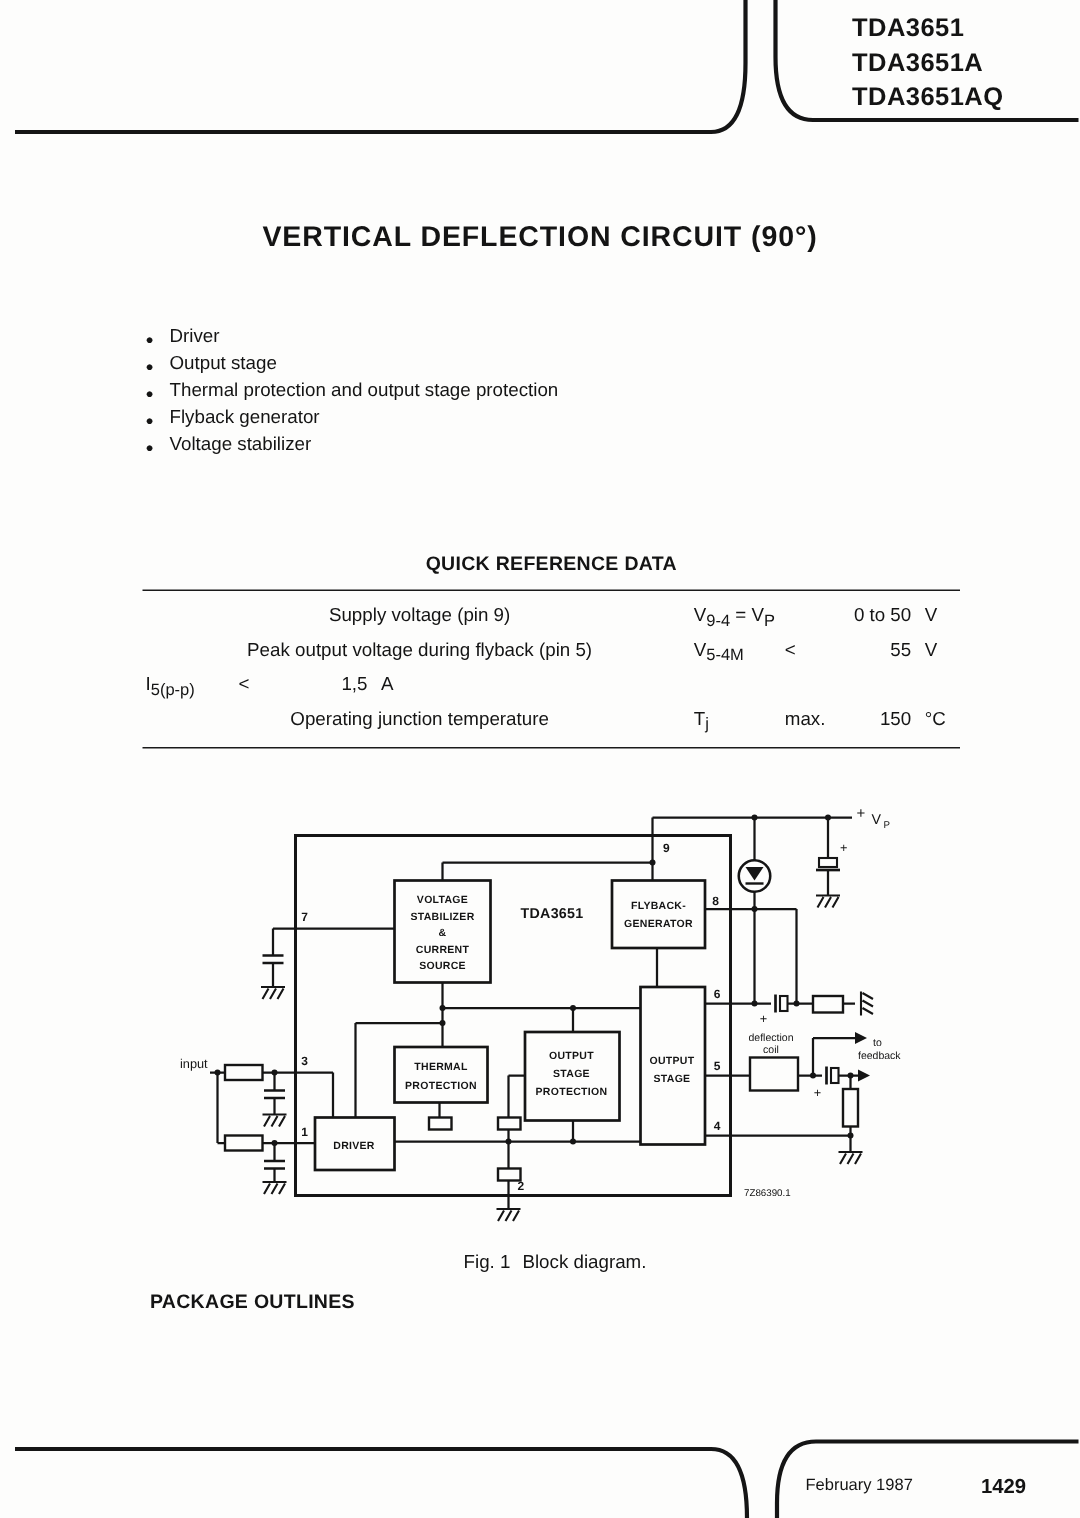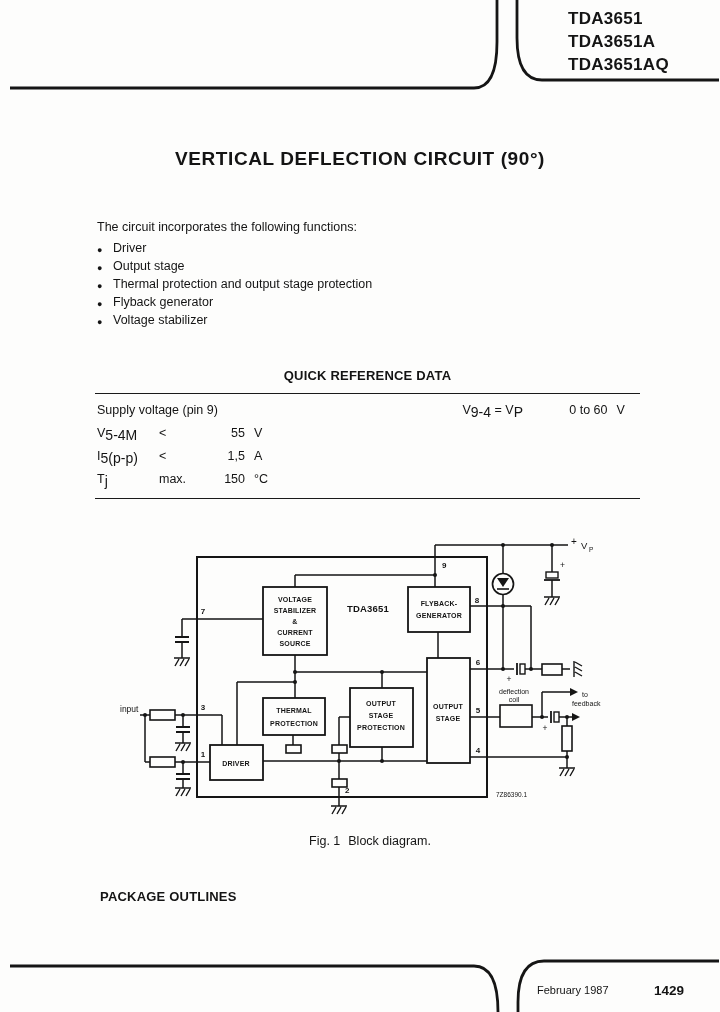--- a/index.html
+++ b/index.html
@@ -17,33 +17,33 @@
   .intro{top:212px;left:97px;width:520px;font-size:12.5px;line-height:17px;}
   .intro .p2{margin-top:7px;}
   .bullets{margin-top:4px;}
   .bullet-row{display:flex;line-height:16px;}
   .bullet-row .mark{width:16px;font-size:9px;padding-top:2px;}
   
   .qrd{top:368px;left:95px;width:545px;font-size:12.5px;}
   .qrd-heading,.pkg-heading{font-size:13px;font-weight:bold;letter-spacing:.2px;text-align:center;}
   .qrd-table{margin-top:10px;border-top:1.5px solid #1a1a1a;border-bottom:1.5px solid #1a1a1a;padding:5px 0 7px 2px;}
   .qrd-row{display:flex;height:23px;align-items:baseline;line-height:23px;}
-  .qrd-label{width:373px;}
+  .qrd-label{width:373px;text-align:center;}
   .qrd-sym{width:62px;}
   .qrd-cond{width:34px;}
   .qrd-val{width:52px;text-align:right;}
   .qrd-unit{width:24px;padding-left:9px;}
-  sub{font-size:14px;vertical-align:-3px;letter-spacing:0;}
+  sub{font-size:11px;vertical-align:-3px;letter-spacing:0;}
   
   .diagram{top:528px;left:100px;}
   svg text{font-family:"Liberation Sans",sans-serif;fill:#141414;}
   .caption{top:834px;left:100px;width:540px;text-align:center;font-size:12.5px;}
   .caption .ctext{margin-left:8px;}
   
-  .pkg{top:889px;left:100px;font-size:12.5px;}
+  .pkg{top:860px;left:100px;font-size:12.5px;}
   .pkg-items{margin-top:9px;line-height:16px;}
   
   .footer-date{top:984px;left:537px;font-size:11px;}
   .footer-page{top:983px;left:654px;font-size:13.5px;font-weight:bold;}
   .frame{top:0;left:0;pointer-events:none;}
   b{font-weight:bold;}
 </style>
 </head>
 <body>
 
@@ -58,21 +58,20 @@
 
 <div class="abs partnums">
   <div>TDA3651</div>
   <div>TDA3651A</div>
   <div>TDA3651AQ</div>
 </div>
 
 <div class="abs title">VERTICAL DEFLECTION CIRCUIT (90°)</div>
 
 <div class="abs intro">
-  <div class="p2">The circuit incorporates the following functions:</div>
   <div class="bullets">
     <div class="bullet-row">
         <span class="mark">●</span>
         <span>Driver</span>
       </div>
     <div class="bullet-row">
         <span class="mark">●</span>
         <span>Output stage</span>
       </div>
     <div class="bullet-row">
@@ -90,36 +89,38 @@
   </div>
 </div>
 
 <div class="abs qrd">
   <div class="qrd-heading">QUICK REFERENCE DATA</div>
   <div class="qrd-table">
     <div class="qrd-row">
       <span class="qrd-label">Supply voltage (pin 9)</span>
       <span class="qrd-sym"><span>V</span><sub>9-4</sub><span> = V</span><sub>P</sub></span>
       <span class="qrd-cond"></span>
-      <span class="qrd-val">0 to 60</span>
+      <span class="qrd-val">0 to 50</span>
       <span class="qrd-unit">V</span>
     </div>
     <div class="qrd-row">
+      <span class="qrd-label">Peak output voltage during flyback (pin 5)</span>
       <span class="qrd-sym"><span>V</span><sub>5-4M</sub></span>
       <span class="qrd-cond">&lt;</span>
       <span class="qrd-val">55</span>
       <span class="qrd-unit">V</span>
     </div>
     <div class="qrd-row">
       <span class="qrd-sym"><span>I</span><sub>5(p-p)</sub></span>
       <span class="qrd-cond">&lt;</span>
       <span class="qrd-val">1,5</span>
       <span class="qrd-unit">A</span>
     </div>
     <div class="qrd-row">
+      <span class="qrd-label">Operating junction temperature</span>
       <span class="qrd-sym"><span>T</span><sub>j</sub></span>
       <span class="qrd-cond">max.</span>
       <span class="qrd-val">150</span>
       <span class="qrd-unit">°C</span>
     </div>
   </div>
 </div>
 
 <svg class="abs diagram" width="520" height="312" viewBox="100 528 520 312">
   <defs>

